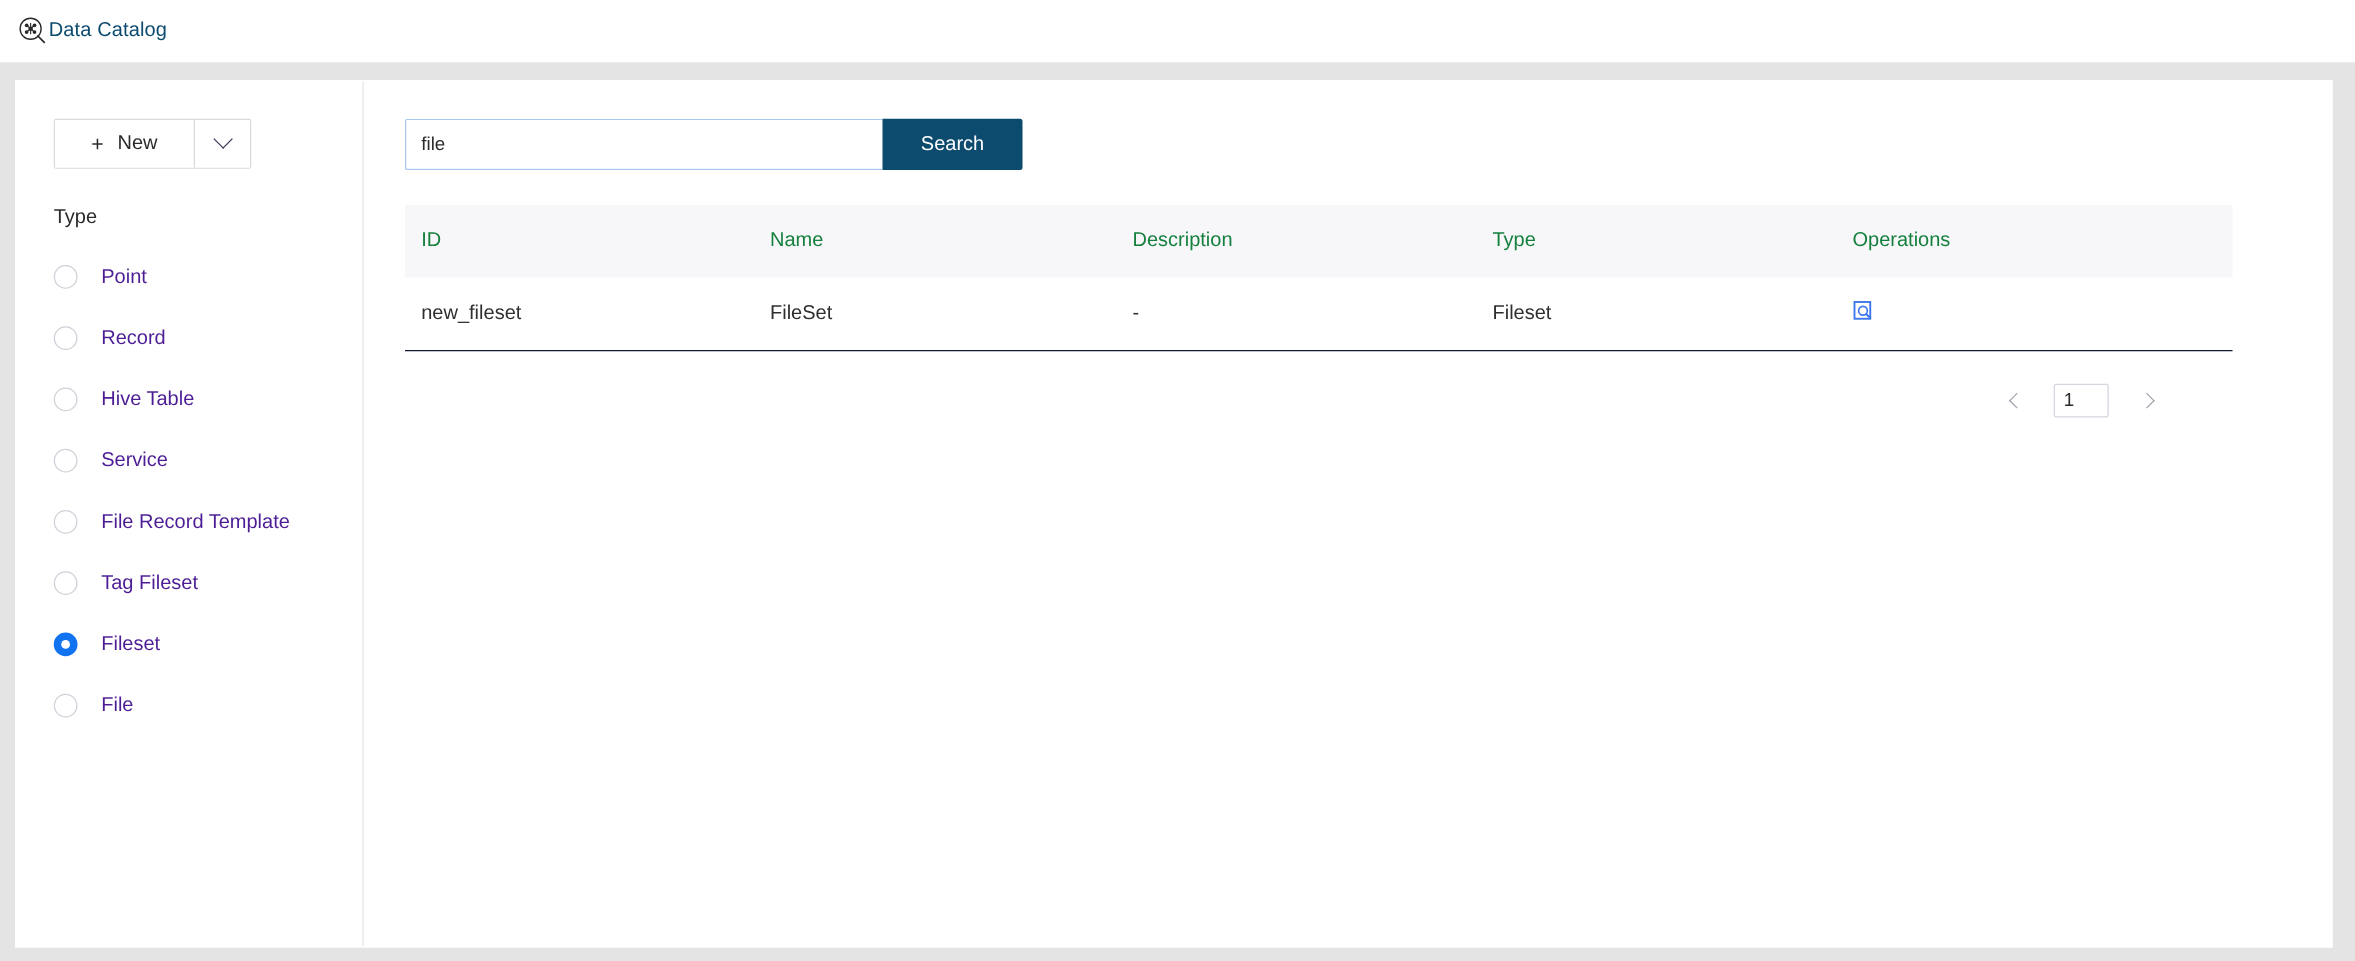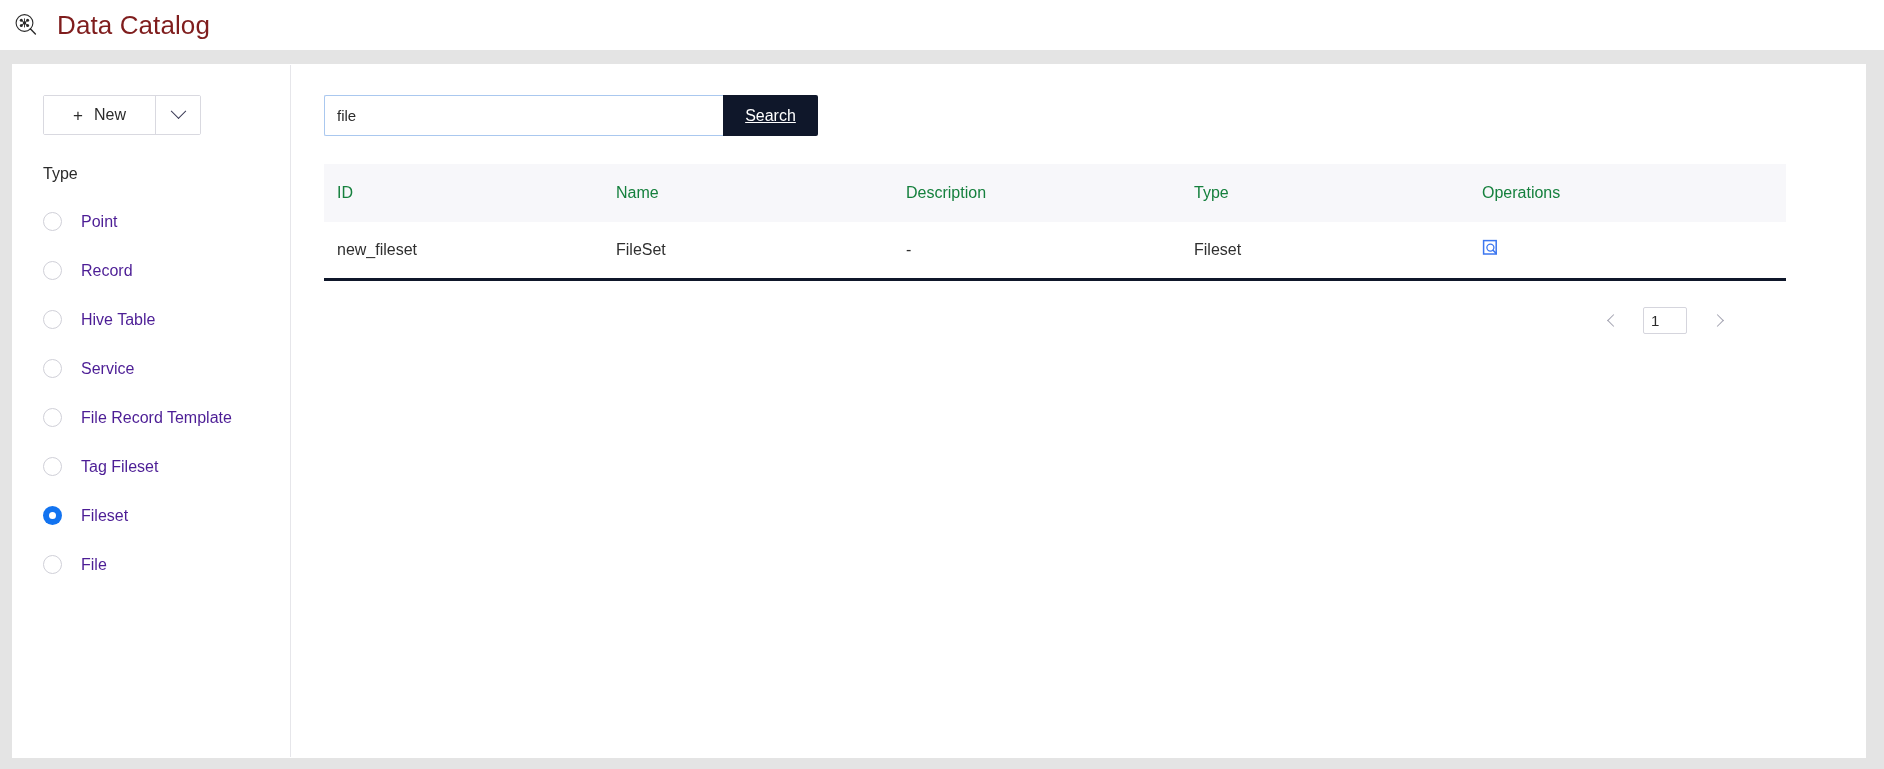--- a/index.html
+++ b/index.html
@@ -18,23 +18,23 @@
     display: flex;
     align-items: center;
     padding-left: 13px;
   }
   #appbar .logo {
     width: 26px; height: 26px;
     display: inline-flex; align-items: center; justify-content: center;
     flex: 0 0 auto;
   }
   #appbar .title {
-    font-size: 26px;
-    color: #7f1d1d;
-    margin-left: 18px;
+    font-size: 16px;
+    color: #0c4a6e;
+    margin-left: 0;
     letter-spacing: .1px;
   }
 
   
   #gutter {
     height: 719px;
     background: #e4e4e4;
     padding: 14px 18px 12px 12px;
   }
   #card {
@@ -140,48 +140,47 @@
     border-right: none;
     border-radius: 2px 0 0 2px;
     padding: 0 12px;
     font-size: 15px;
     color: #2b2b2b;
     font-family: inherit;
     outline: none;
     background: #fff;
   }
   .search-btn {
-    width: 95px;
-    background: #0f172a;
+    width: 112px;
+    background: #0c4a6e;
     color: #ffffff;
     border: none;
     border-radius: 0 2px 2px 0;
     font-size: 16px;
     cursor: pointer;
     font-family: inherit;
-    text-decoration: underline;
   }
 
   
   .table { margin-top: 28px; width: 1462px; }
   .thead {
     display: flex;
     background: #f7f7fa;
     height: 58px;
     align-items: center;
   }
   .thead .th {
     font-size: 16px;
     color: #15803d;
   }
   .trow {
     display: flex;
     height: 59px;
     align-items: center;
-    border-bottom: 3px solid #0f172a;
+    border-bottom: 1px solid #0f172a;
   }
   .trow .td {
     font-size: 16px;
     color: #2f2f2f;
   }
   .c-id    { width: 292px; padding-left: 13px; }
   .c-name  { width: 290px; }
   .c-desc  { width: 288px; }
   .c-type  { width: 288px; }
   .c-ops   { width: 260px; }

